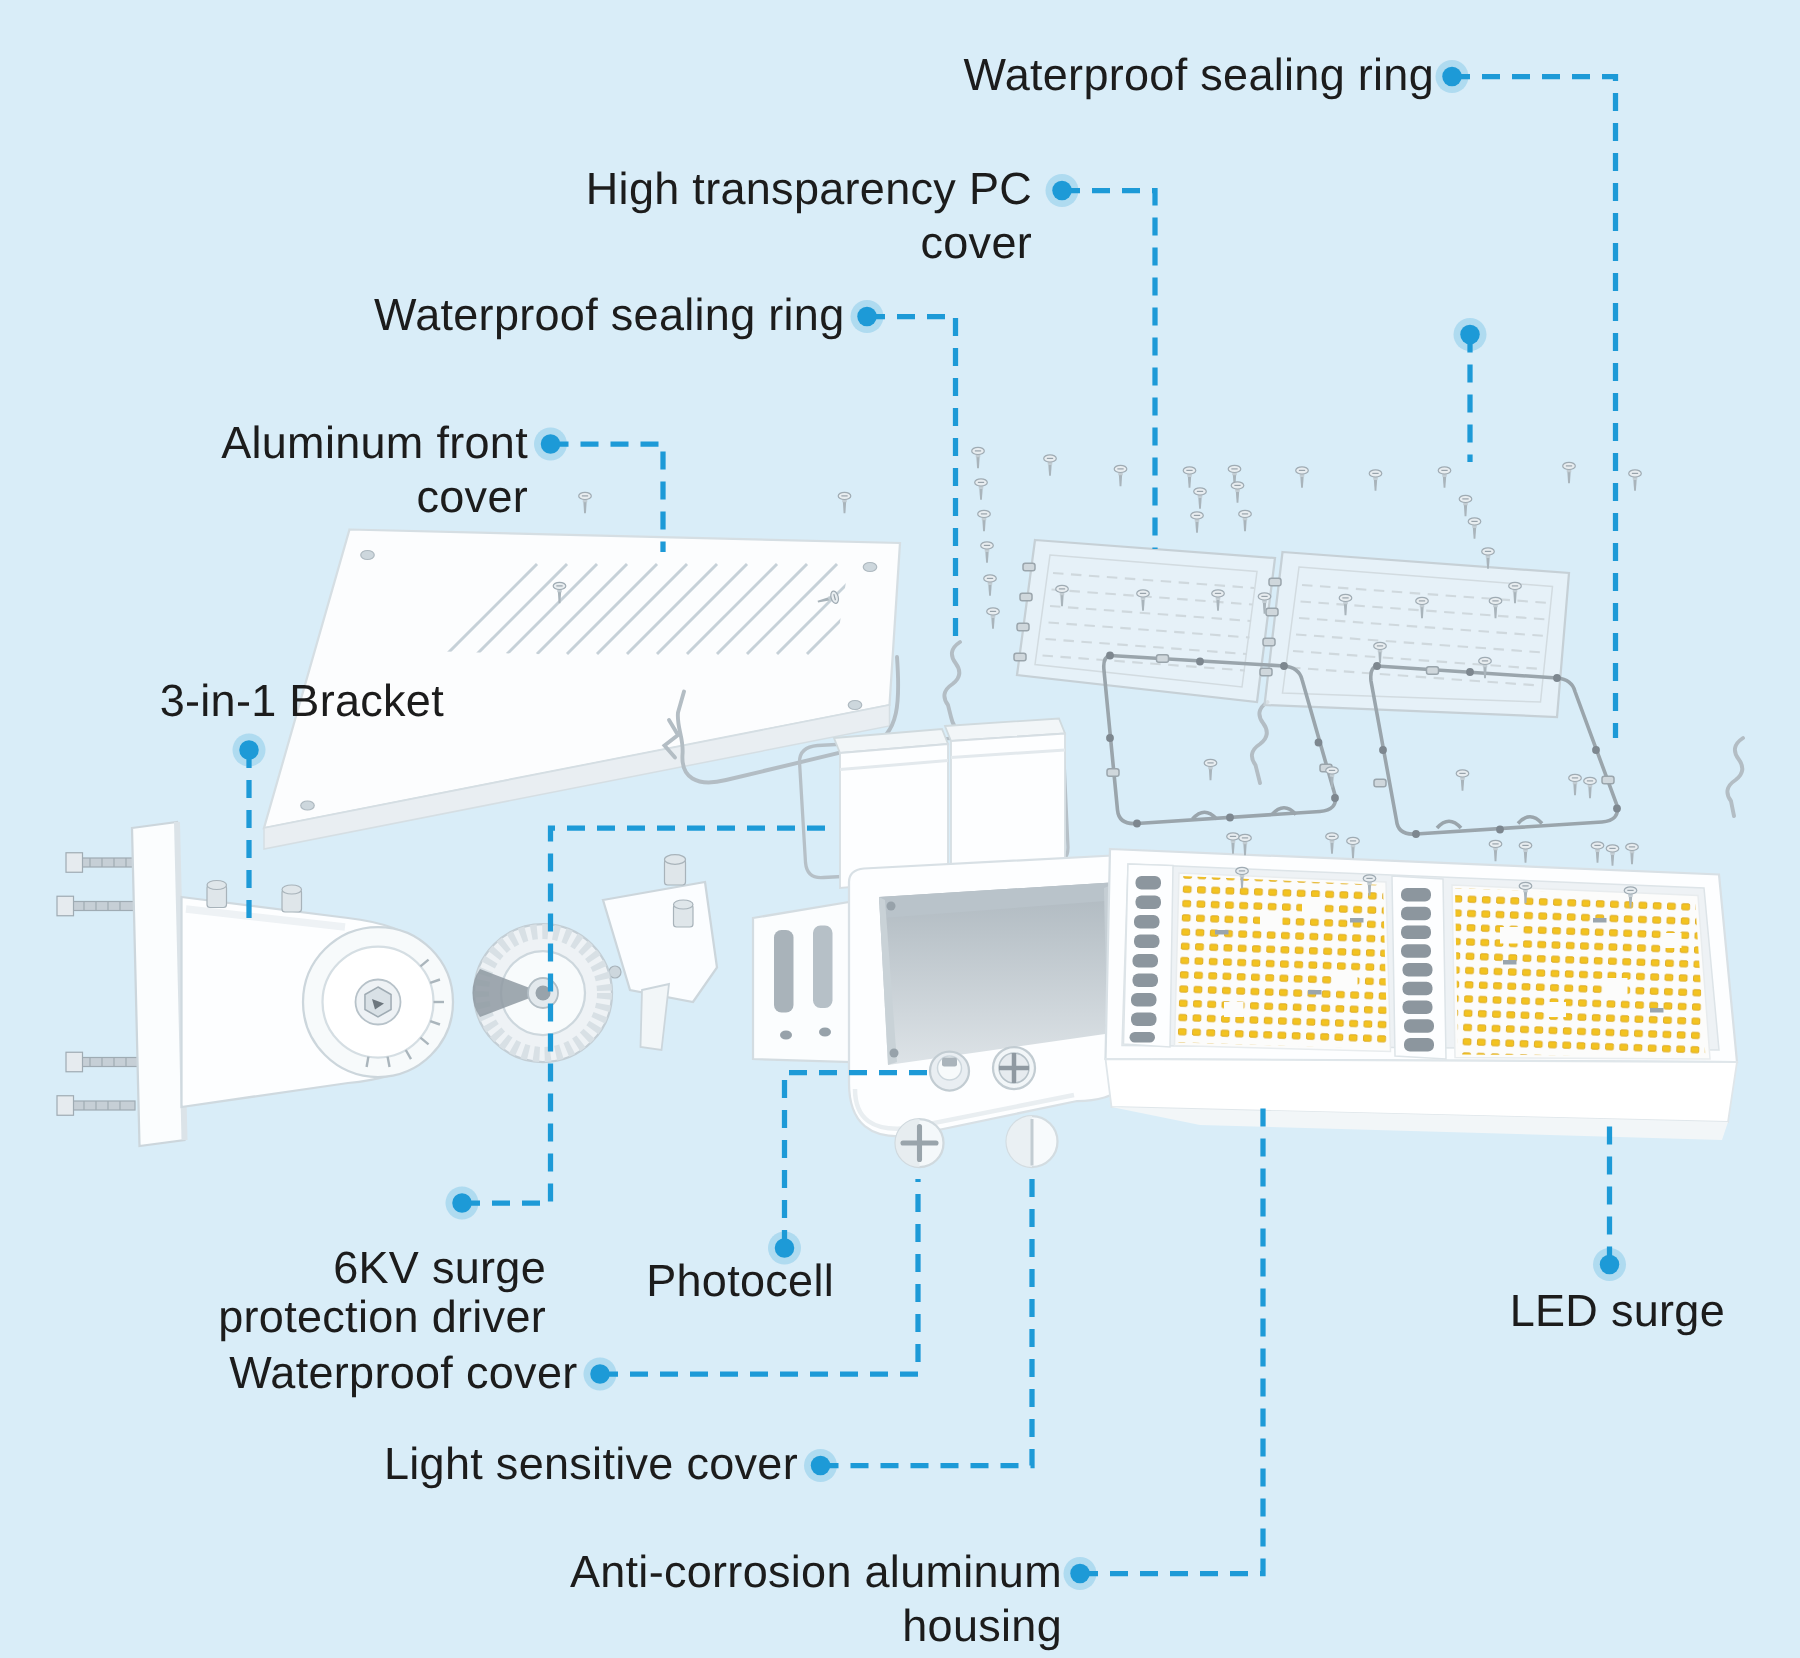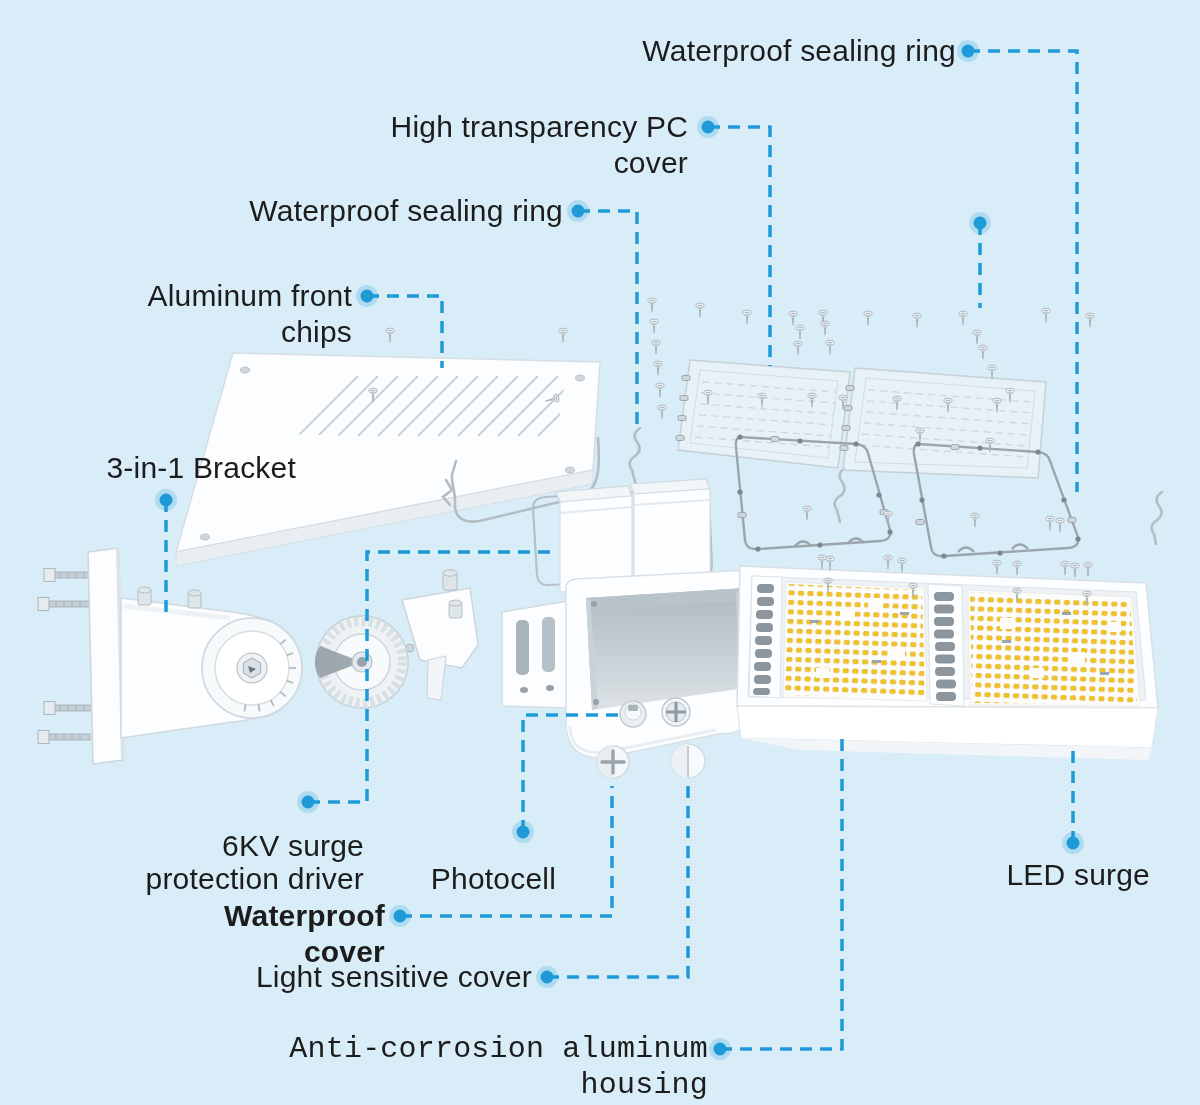--- a/index.html
+++ b/index.html
@@ -509,30 +509,30 @@
   </g>
 </svg>
 
 <div class="lbl r" style="left:606px;top:33px;width:350px;">Waterproof sealing ring</div>
 
 <div class="lbl r" style="left:308px;top:109px;width:380px;">High transparency PC cover</div>
 
 <div class="lbl r" style="left:243px;top:193px;width:320px;">Waterproof sealing ring</div>
 
 
-<div class="lbl r" style="left:82px;top:278px;width:270px;">Aluminum front chips</div>
+<div class="lbl r" style="left:82px;top:278px;width:270px;">Aluminum front cover</div>
 
 <div class="lbl c" style="left:36px;top:450px;width:260px;">3-in-1 Bracket</div>
 
 <div class="lbl c surge" style="left:44px;top:785px;width:320px;">6KV surge
 protection driver</div>
 
-<div class="lbl c" style="left:426px;top:837px;width:130px;margin-top:24px;">Photocell</div>
-
-<div class="lbl r" style="left:145px;top:898px;width:240px;font-weight:bold;">Waterproof cover</div>
+<div class="lbl c" style="left:426px;top:837px;width:130px;">Photocell</div>
+
+<div class="lbl r" style="left:145px;top:898px;width:240px;">Waterproof cover</div>
 
 <div class="lbl r" style="left:252px;top:959px;width:280px;">Light sensitive cover</div>
 
-<div class="lbl r" style="left:278px;top:1031px;width:430px;font-family:Liberation Mono, monospace;">Anti-corrosion aluminum housing</div>
+<div class="lbl r" style="left:278px;top:1031px;width:430px;">Anti-corrosion aluminum housing</div>
 
 <div class="lbl c" style="left:1000px;top:857px;width:150px;">LED surge</div>
 
 </div>
 
 </body></html>

